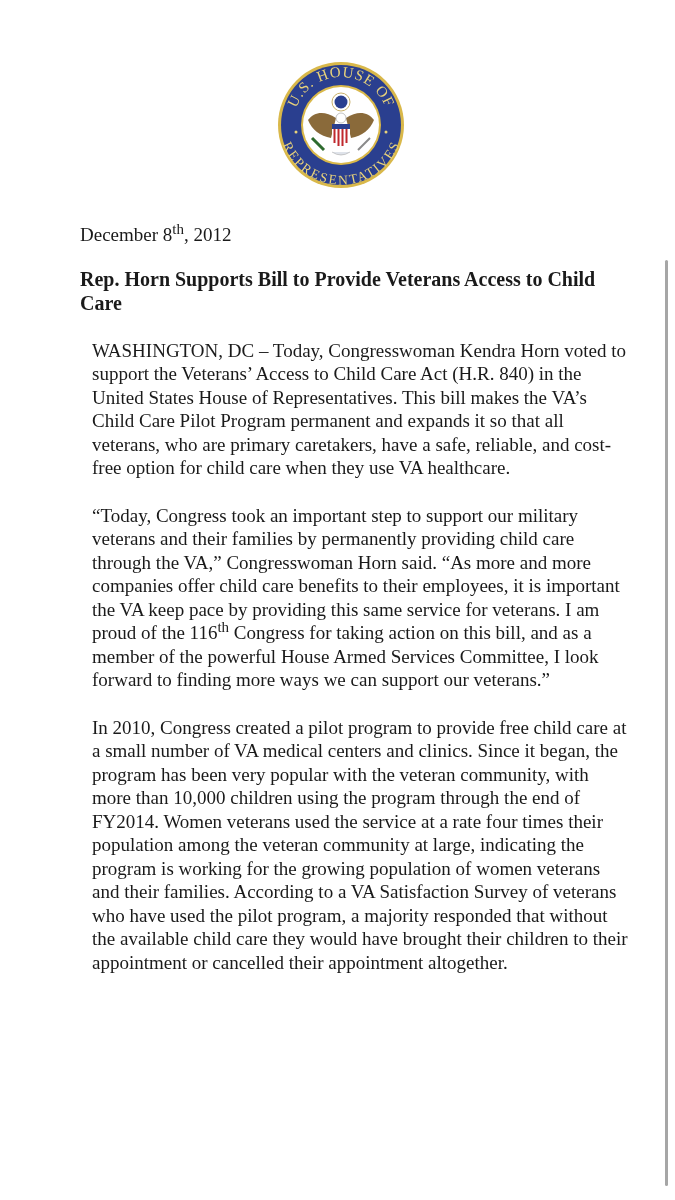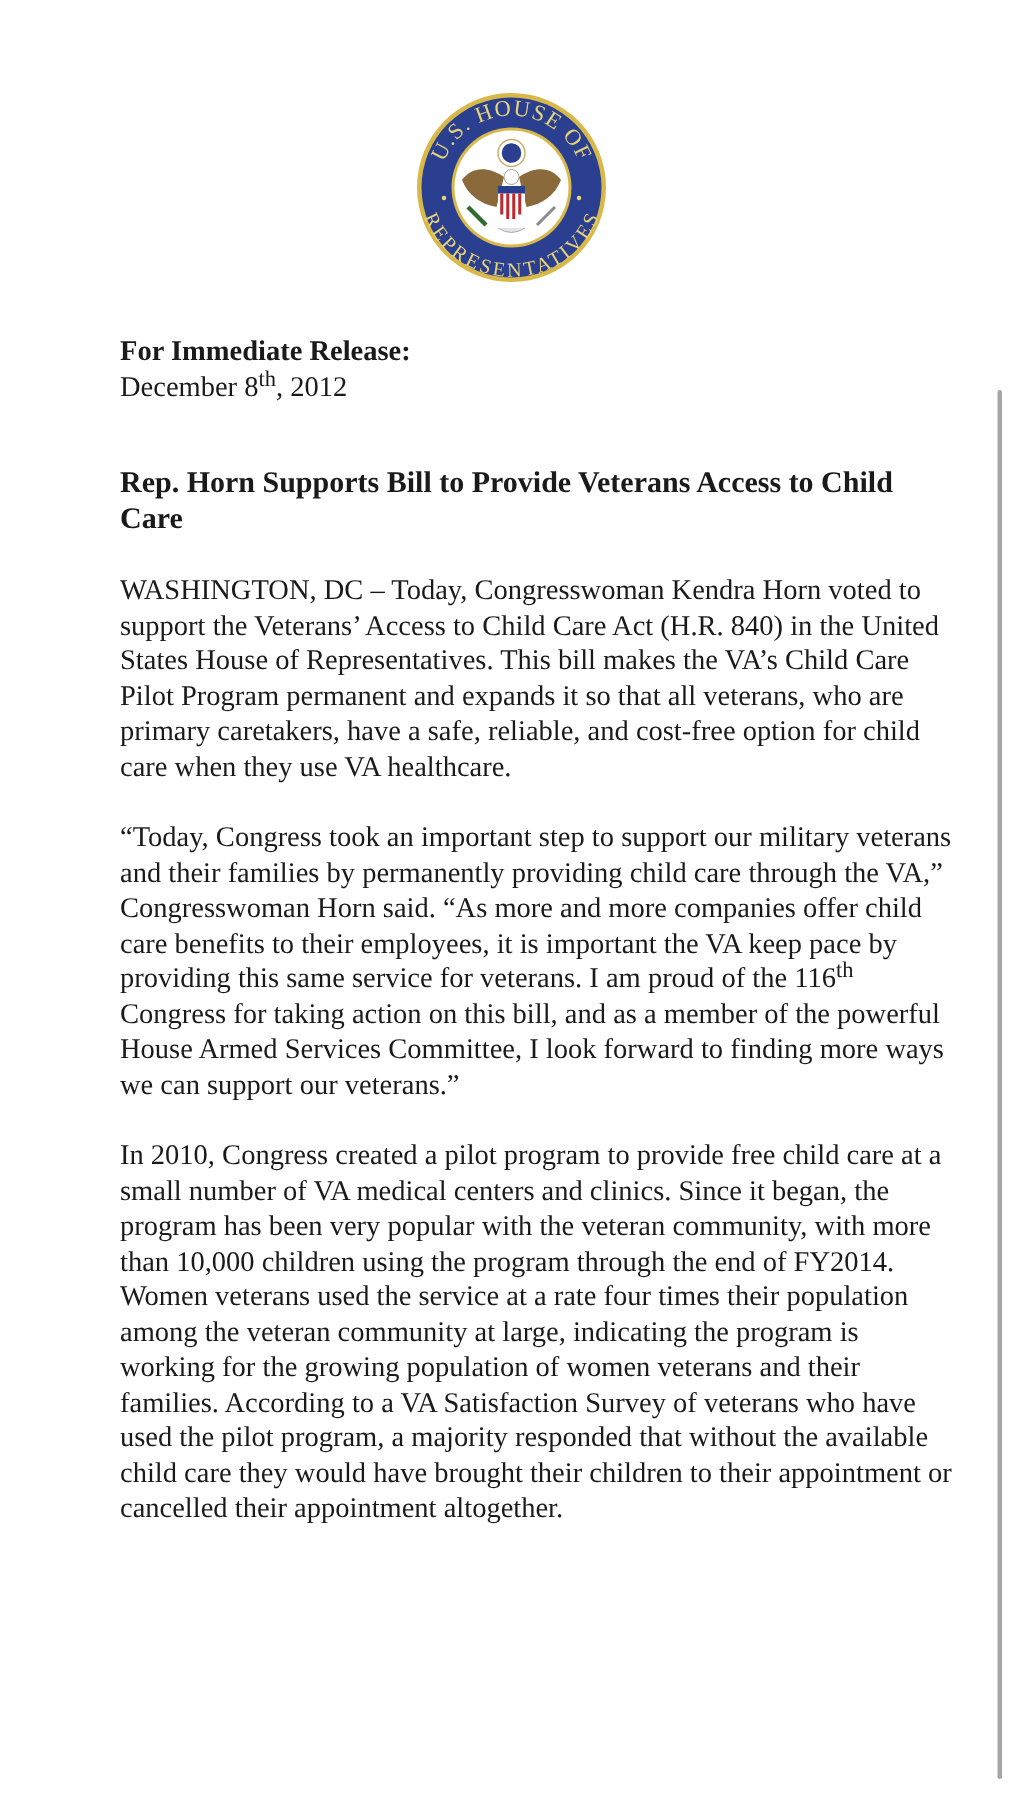--- a/index.html
+++ b/index.html
@@ -5,23 +5,23 @@
   html, body { margin: 0; padding: 0; }
   body {
     width: 675px; height: 1200px; background: #ffffff; position: relative; overflow: hidden;
     font-family: "Liberation Serif", "DejaVu Serif", serif; color: #1a1a1a;
   }
   .seal { position: absolute; left: 276px; top: 60px; width: 130px; height: 130px; }
   .doc { position: absolute; left: 80px; top: 223px; width: 560px; font-size: 19px; line-height: 23.5px; }
   .label { font-weight: bold; }
   .date { }
   sup { font-size: 15px; line-height: 0; vertical-align: 7px; }
-  .headline { font-weight: bold; font-size: 20px; line-height: 24px; margin-top: 40px; }
+  .headline { font-weight: bold; font-size: 20px; line-height: 24px; margin-top: 20px; }
   .para { margin-top: 24px; }
-  .para p { margin: 0; }
+  .para p { margin: 12px; }
   .scrollbar { position: absolute; left: 665px; top: 260px; width: 3px; height: 926px; background: #a6a6a6; border-radius: 2px; }
 </style>
 </head>
 <body>
 
 <div class="seal">
   <svg width="130" height="130" viewBox="0 0 130 130">
     <defs>
       <path id="arcTop" d="M 17,65 A 48,48 0 0 1 113,65"></path>
       <path id="arcBot" d="M 12,62 A 53,53 0 0 0 118,62"></path>
@@ -54,21 +54,20 @@
     <rect x="65.5" y="69" width="2" height="17" fill="#c0282d"></rect>
     <rect x="69.5" y="69" width="2" height="14" fill="#c0282d"></rect>
 
     <path d="M 36,78 L 48,90" stroke="#2e6b2e" stroke-width="3"></path>
     <path d="M 94,78 L 82,90" stroke="#8a8a8a" stroke-width="2"></path>
     <path d="M 56,92 Q 65,98 74,92" fill="#dfe3ea" stroke="#999" stroke-width="0.5"></path>
   </svg>
 </div>
 
 <div class="doc">
-  <div class="label">For Immediate Release:</div>
   <div class="date"><span>December 8</span><sup>th</sup><span>, 2012</span></div>
 
   <div class="headline">Rep. Horn Supports Bill to Provide Veterans Access to Child Care</div>
 
   <div class="para">
     <p>WASHINGTON, DC – Today, Congresswoman Kendra Horn voted to support the Veterans’ Access to Child Care Act (H.R. 840) in the United States House of Representatives. This bill makes the VA’s Child Care Pilot Program permanent and expands it so that all veterans, who are primary caretakers, have a safe, reliable, and cost-free option for child care when they use VA healthcare.</p>
   </div>
 
   <div class="para">
     <p><span>“Today, Congress took an important step to support our military veterans and their families by permanently providing child care through the VA,” Congresswoman Horn said. “As more and more companies offer child care benefits to their employees, it is important the VA keep pace by providing this same service for veterans. I am proud of the 116</span><sup>th</sup><span> Congress for taking action on this bill, and as a member of the powerful House Armed Services Committee, I look forward to finding more ways we can support our veterans.”</span></p>

